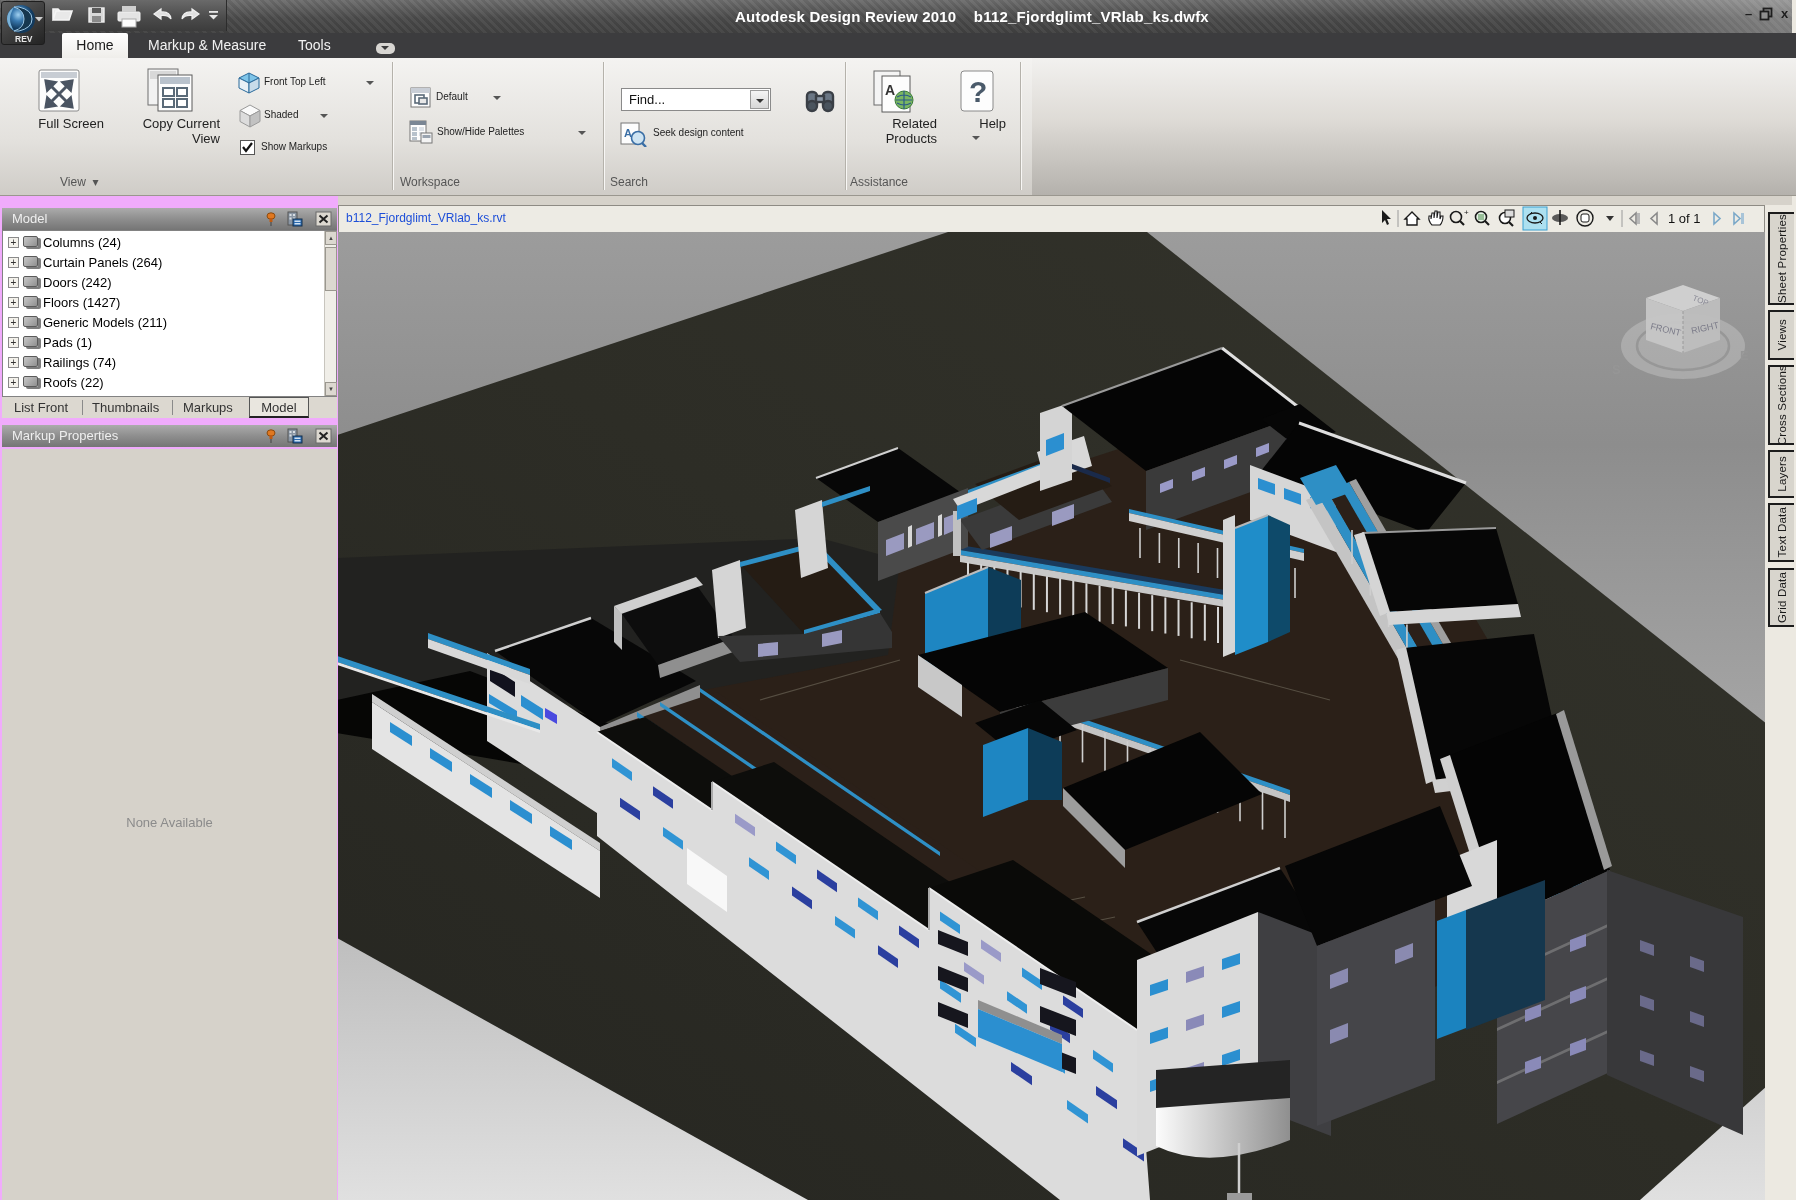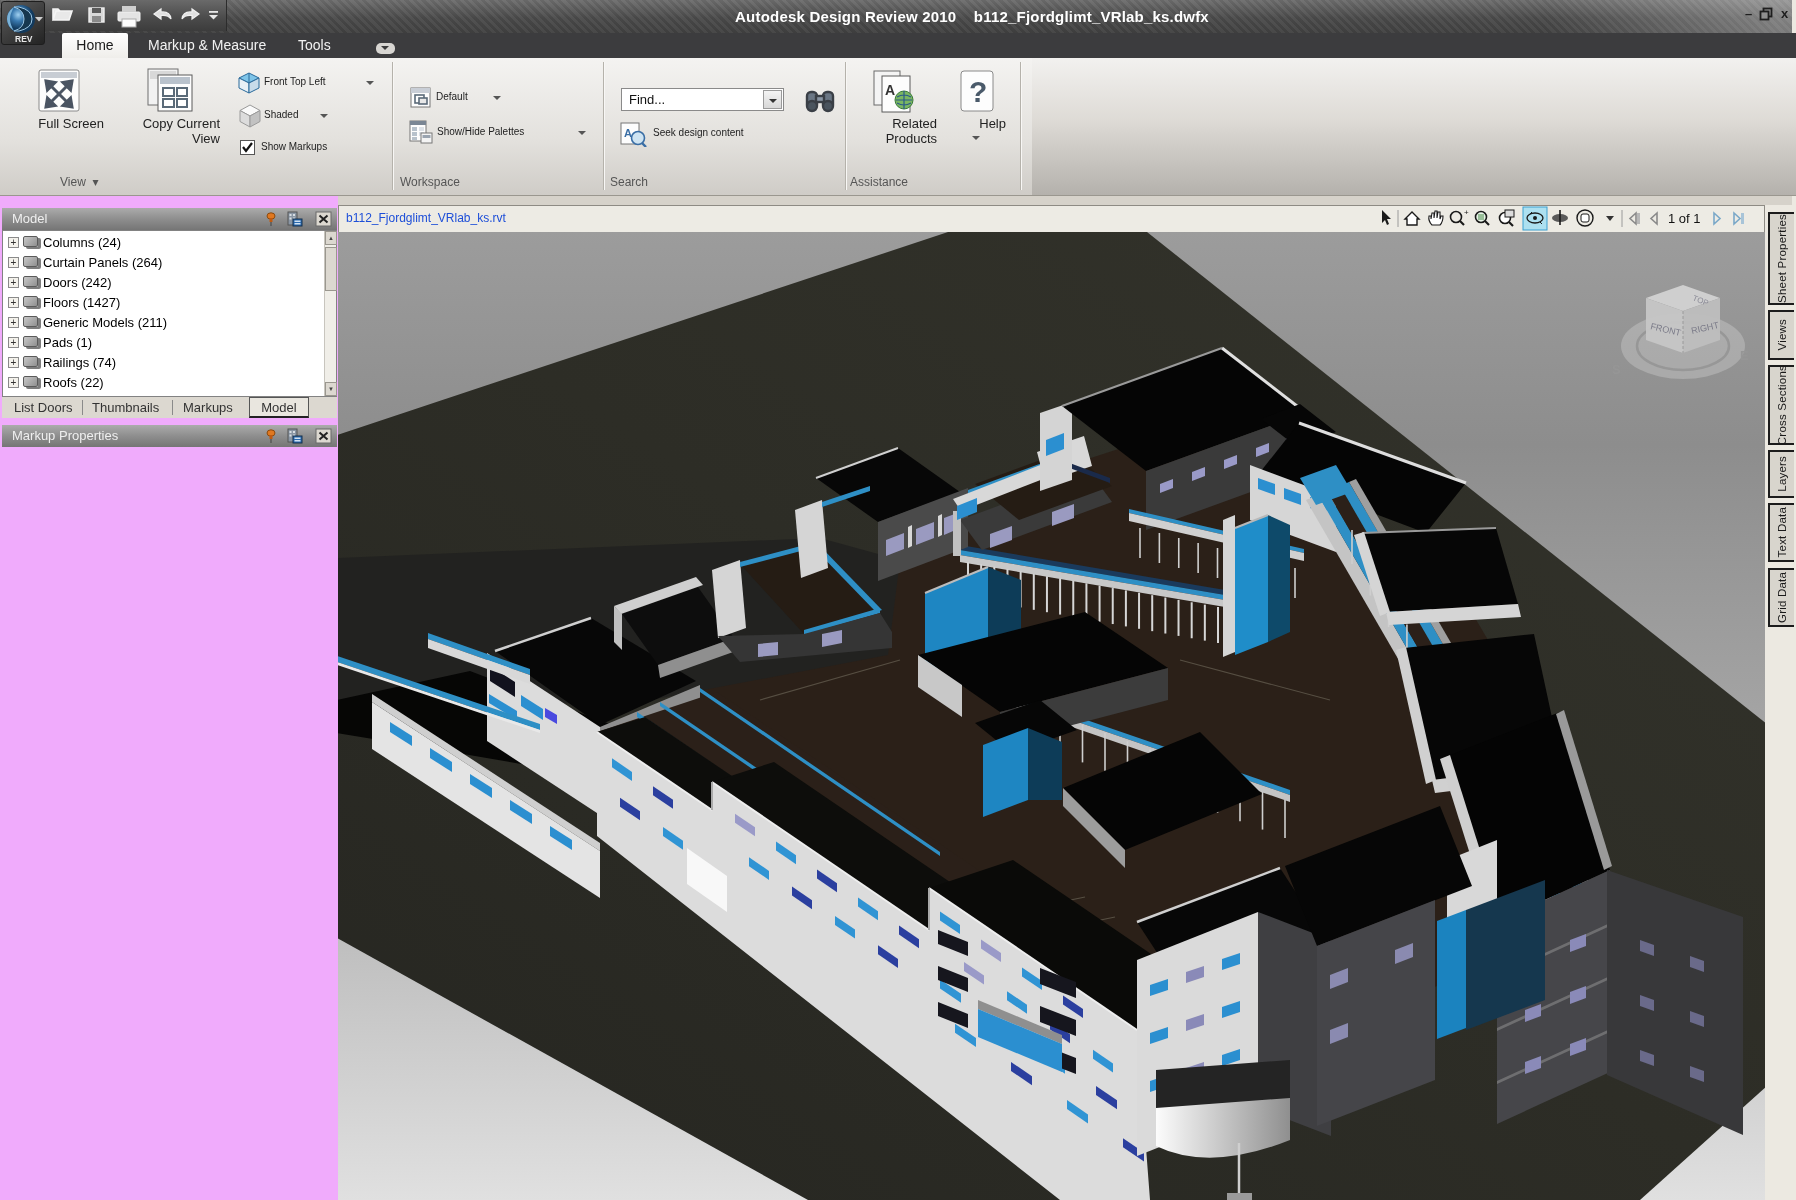--- a/index.html
+++ b/index.html
@@ -199,21 +199,21 @@
       <rect x="3" y="12" width="5" height="4" fill="#b8c2cc"></rect>
       <rect x="3" y="17" width="5" height="3" fill="#b8c2cc"></rect>
     <rect x="10" y="7" width="5" height="4" fill="#dde2e8"></rect>
       <rect x="10" y="12" width="5" height="4" fill="#dde2e8"></rect>
     <rect x="12" y="13" width="11" height="10" fill="#f4f4f4" stroke="#777"></rect>
     <rect x="13.5" y="15" width="8" height="3" fill="#9aa4b0"></rect>
   </svg>
   <div class="rtext" style="left:437px; top:126px;">Show/Hide Palettes</div>
   <div class="darr" style="left:578px; top:131px;"></div>
 
-  <div class="abs" style="left:621px; top:88px; width:163px; height:23px; background:#fff; border:1px solid #8a8a8a;">
+  <div class="abs" style="left:621px; top:88px; width:150px; height:23px; background:#fff; border:1px solid #8a8a8a;">
     <div style="position:absolute; left:7px; top:3px; font-size:13px; color:#111;">Find...</div>
     <div style="position:absolute; right:1px; top:1px; width:19px; height:19px; background:linear-gradient(#f4f4f4,#d8d8d8); border:1px solid #9a9a9a;">
       <div class="darr" style="left:5px; top:8px; border-top-color:#333;"></div>
     </div>
   </div>
   <svg class="abs" style="left:802px; top:84px;" width="38" height="32">
     <g stroke="#3a3f46" stroke-width="2.4" fill="#6a7684">
       <rect x="5" y="8" width="10" height="16" rx="4"></rect>
       <rect x="21" y="8" width="10" height="16" rx="4"></rect>
       <rect x="14" y="12" width="8" height="6" fill="#8a96a4"></rect>
@@ -305,21 +305,21 @@
           <span class="tag"></span>
           <span class="tl">Roofs (22)</span>
         </div>
       <div class="sbar">
         <div class="sbtn" style="top:0;">▲</div>
         <div class="sthumb"></div>
         <div class="sbtn" style="bottom:0;">▼</div>
       </div>
     </div>
     <div id="treetabs">
-      <span style="position:absolute; left:12px; top:3px;">List Doors</span>
+      <span style="position:absolute; left:12px; top:3px;">List Front</span>
       <span class="tsep" style="left:80px;"></span>
       <span style="position:absolute; left:90px; top:3px;">Thumbnails</span>
       <span class="tsep" style="left:170px;"></span>
       <span style="position:absolute; left:181px; top:3px;">Markups</span>
       <span style="position:absolute; left:247px; top:0px; width:60px; height:21px; background:#e9e6df; border:1px solid #555; border-bottom:2px solid #222; text-align:center; line-height:19px;">Model</span>
     </div>
     <div class="ptitle" style="top:229px;">Markup Properties</div>
     <svg class="abs ticons" style="left:264px; top:231px;" width="70" height="18">
         <g>
       <rect x="0" y="2" width="14" height="14" fill="none"></rect>
@@ -331,20 +331,23 @@
           <rect x="29" y="4" width="2" height="2" fill="#d8dde2"></rect>
       <rect x="25.5" y="7.5" width="2" height="2" fill="#d8dde2"></rect>
           <rect x="29" y="7.5" width="2" height="2" fill="#d8dde2"></rect>
       <rect x="29" y="9" width="9" height="7" fill="#2a6ab0" stroke="#14304e"></rect>
       <rect x="30.5" y="10.5" width="6" height="1.5" fill="#cfe0f0"></rect>
           <rect x="30.5" y="13" width="6" height="1.5" fill="#cfe0f0"></rect>
       <rect x="52" y="2" width="15" height="14" fill="#dcd8d0" stroke="#6a6a6a"></rect>
       <path d="M55.5,5.5 L63.5,12.5 M63.5,5.5 L55.5,12.5" stroke="#222" stroke-width="2"></path>
     </g>
       </svg>
+    <div id="mkcontent">
+      <div style="position:absolute; left:0; top:366px; width:335px; text-align:center; color:#8b8b8b; font-size:13px;">None Available</div>
+    </div>
   </div>
 
   <div class="abs" id="canheader">
     <div style="position:absolute; left:7px; top:5px;">b112_Fjordglimt_VRlab_ks.rvt</div>
     <svg style="position:absolute; left:1035px; top:0;" width="390" height="25">
 
       <path d="M8,4 L8,17 L11,14 L13,19 L15,18 L13,13 L17,13 Z" fill="#1a1a1a"></path>
       <line x1="24" y1="4" x2="24" y2="21" stroke="#9a9a9a"></line>
 
       <path d="M31,13 L38,6 L45,13 L43,13 L43,19 L33,19 L33,13 Z" fill="#fff" stroke="#1a1a1a" stroke-width="1.4"></path>

